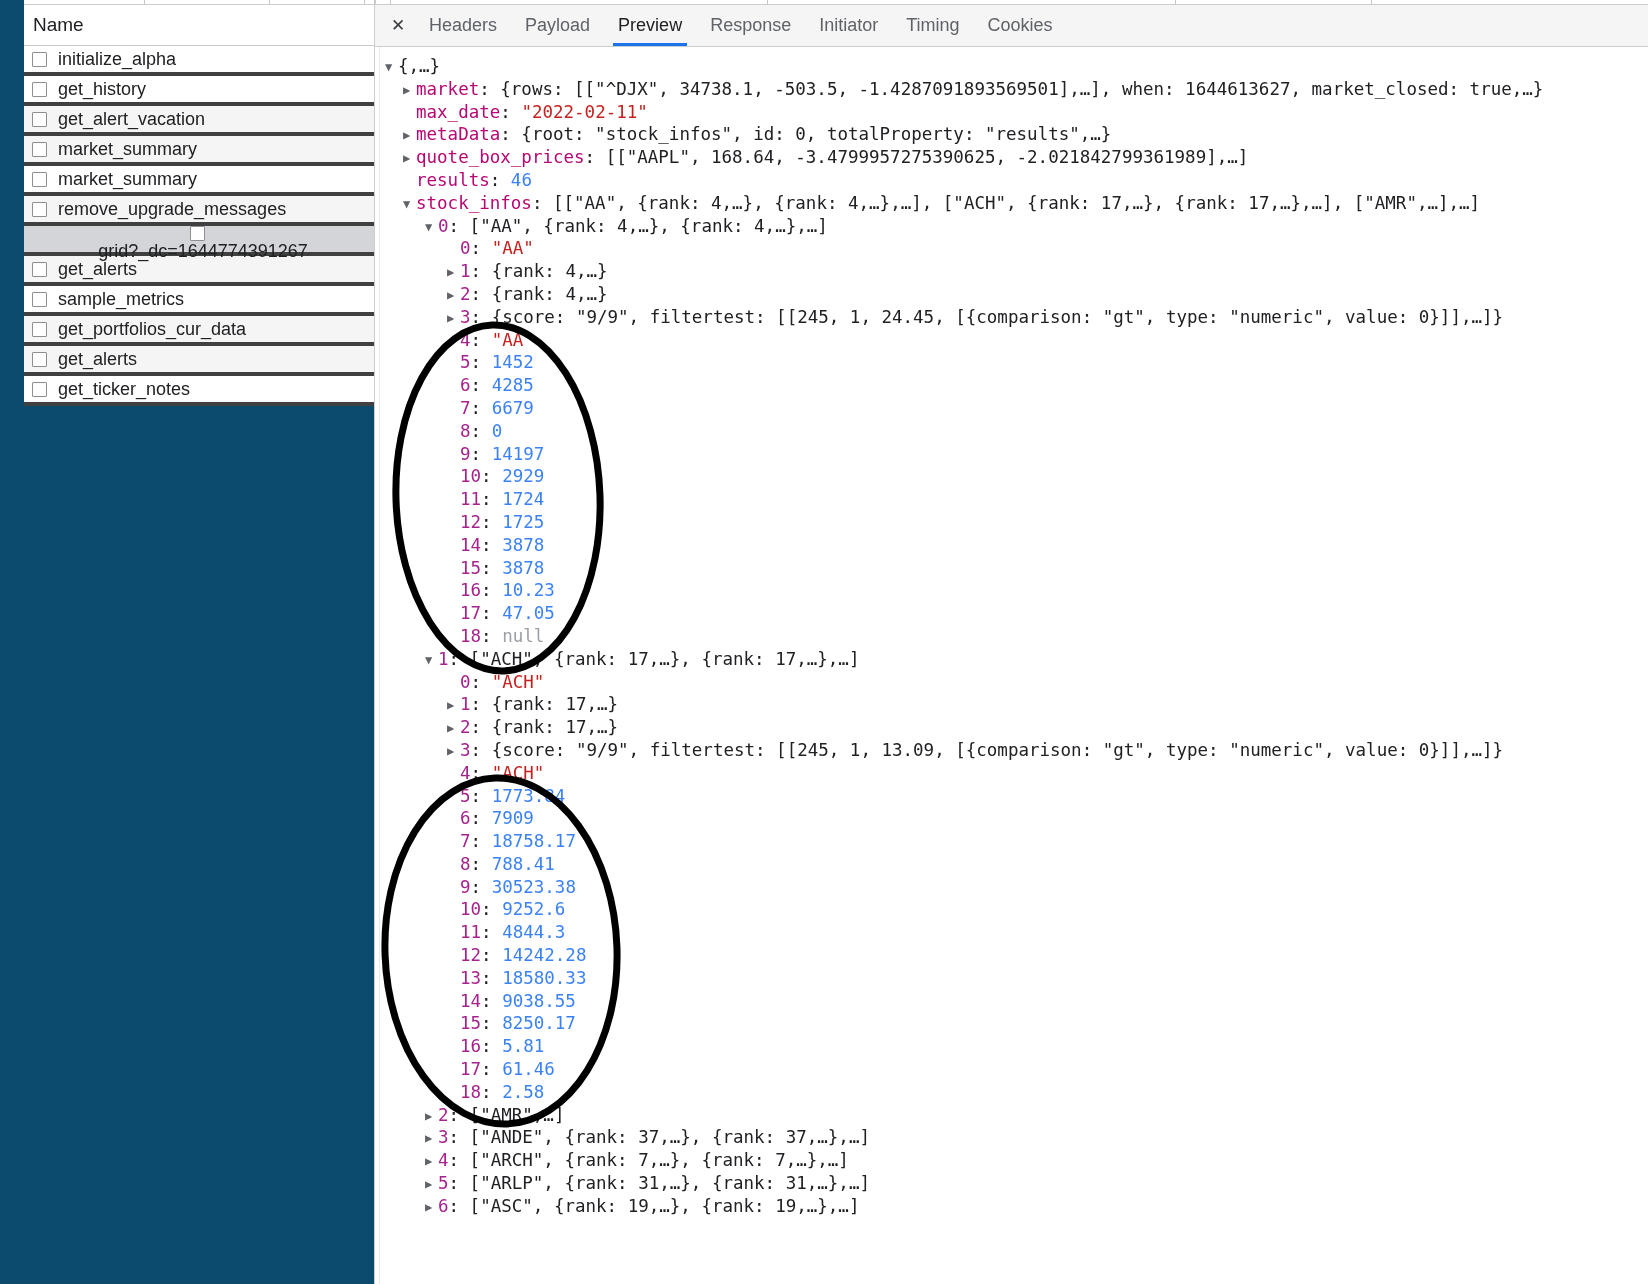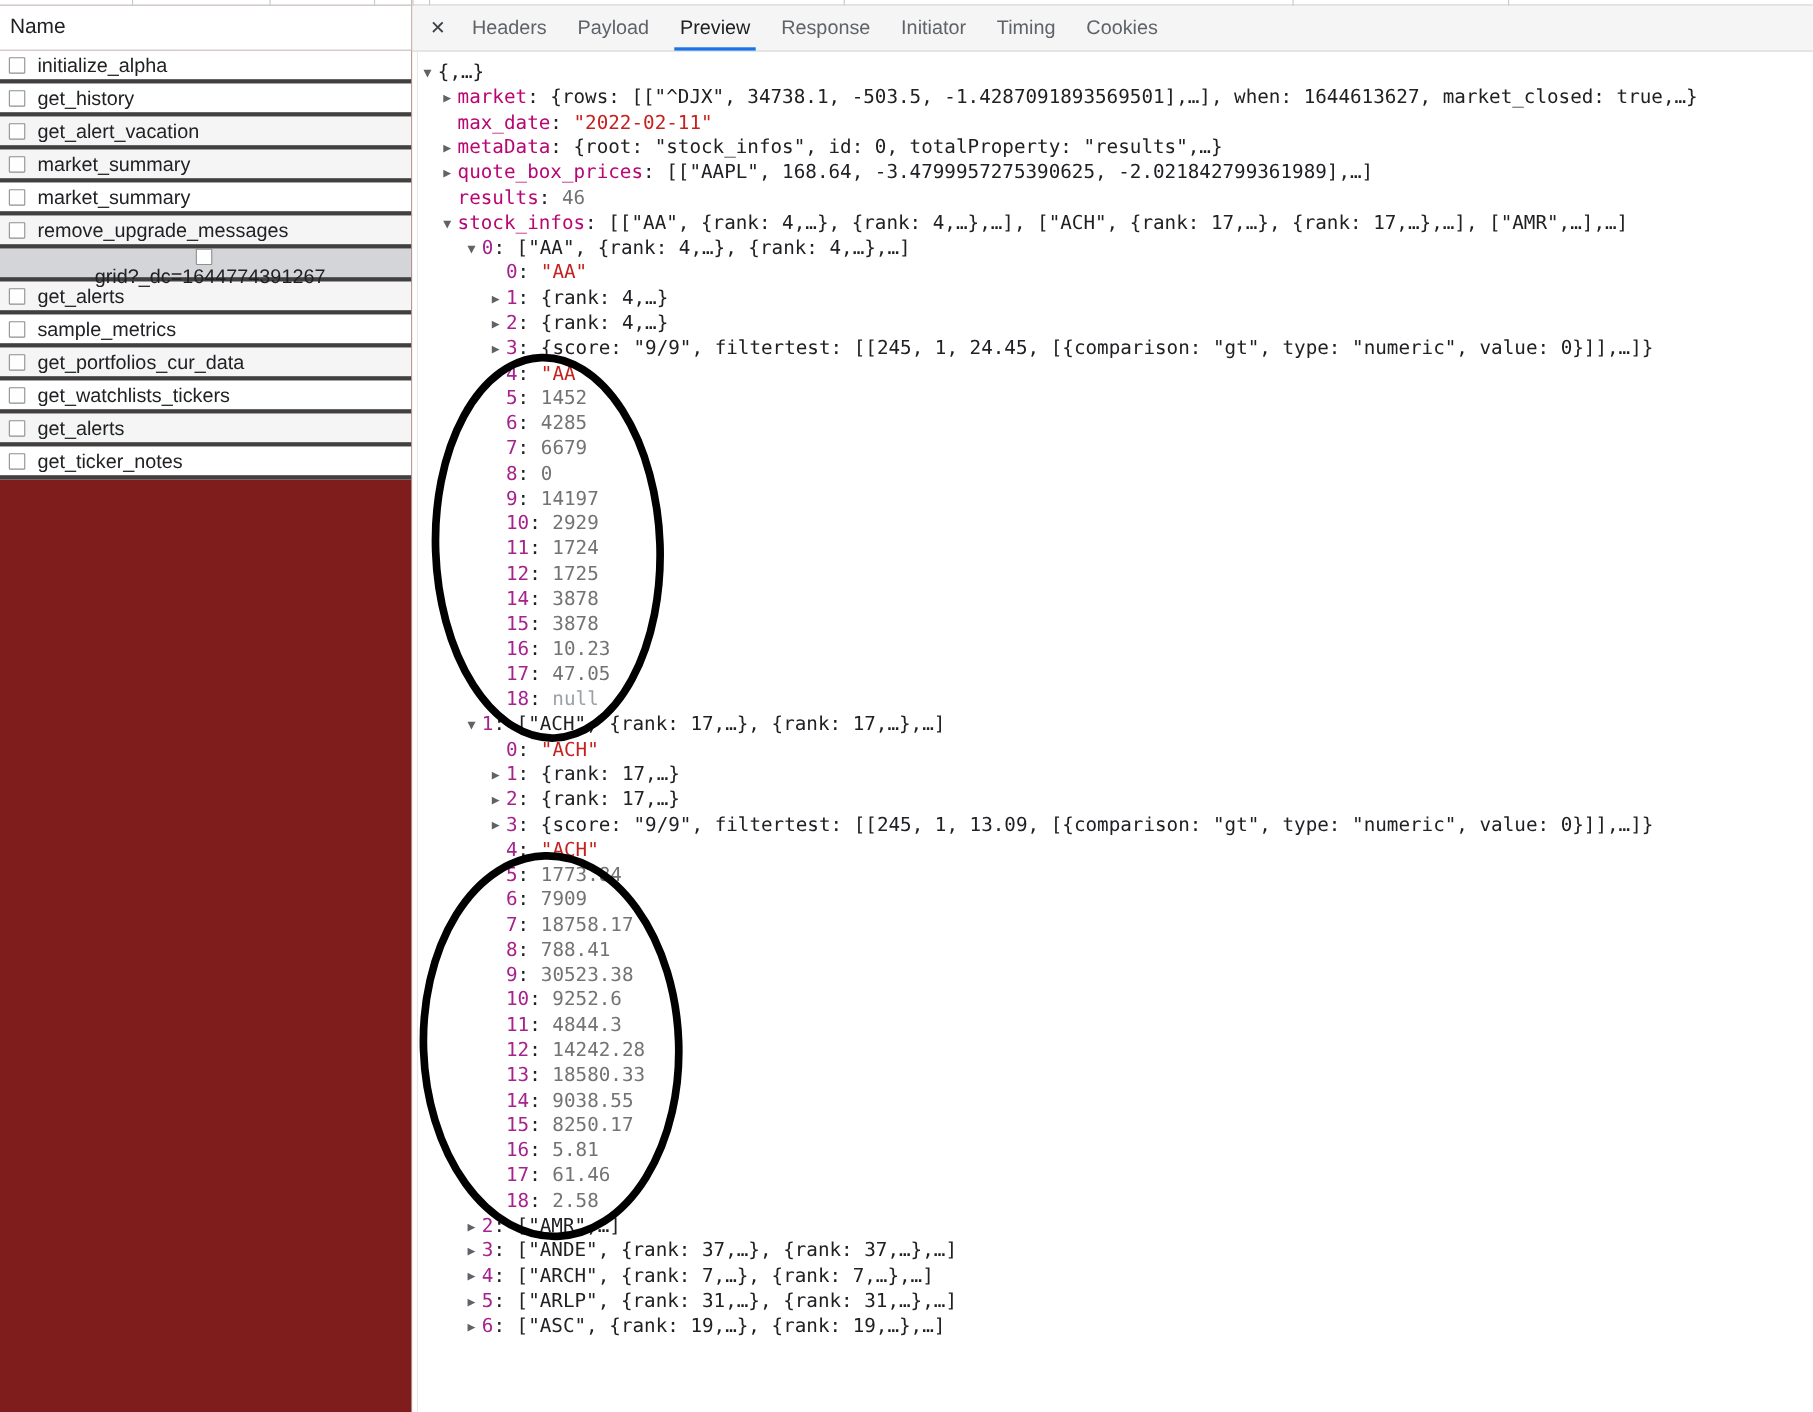--- a/index.html
+++ b/index.html
@@ -14,24 +14,25 @@
     width: 1648px; height: 1284px;
     display: flex;
     position: relative;
   }
 
   
   .sidebar {
     width: 375px;
     height: 100%;
     border-right: 1px solid #cdcdcd;
-    background: #7f1d1d;
+    background: #0c4a6e;
     display: flex;
     flex-direction: column;
     flex: 0 0 375px;
+    padding-left: 24px;
   }
   .sidebar-topline {
     height: 5px;
     background: #ffffff;
     border-bottom: 1px solid #cdcdcd;
     position: relative;
     flex: 0 0 5px;
   }
   .sidebar-topline .seg {
     position: absolute;
@@ -168,21 +169,21 @@
     width: 13px;
     color: #5f6368;
     font-size: 12px;
     vertical-align: 1px;
   }
   .tri.spacer { color: transparent; }
   .key      { color: #b80672; }
   .keyidx   { color: #a6228c; }
   .punct    { color: #202124; }
   .str      { color: #c5221f; }
-  .num      { color: #737373; text-align: right; }
+  .num      { color: #3b82f6; text-align: right; }
   .nul      { color: #9aa0a6; }
   .plain    { color: #202124; }
 
   
   .annot {
     position: absolute;
     left: 0; top: 0;
     width: 1648px; height: 1284px;
     pointer-events: none;
   }
@@ -232,24 +233,20 @@
           <div class="req-cb"></div>
           <span>get_alerts</span>
         </div>
         <div class="req-row even">
           <div class="req-cb"></div>
           <span>sample_metrics</span>
         </div>
         <div class="req-row odd">
           <div class="req-cb"></div>
           <span>get_portfolios_cur_data</span>
-        </div>
-        <div class="req-row even">
-          <div class="req-cb"></div>
-          <span>get_watchlists_tickers</span>
         </div>
         <div class="req-row odd">
           <div class="req-cb"></div>
           <span>get_alerts</span>
         </div>
         <div class="req-row even">
           <div class="req-cb"></div>
           <span>get_ticker_notes</span>
         </div>
       </div>

